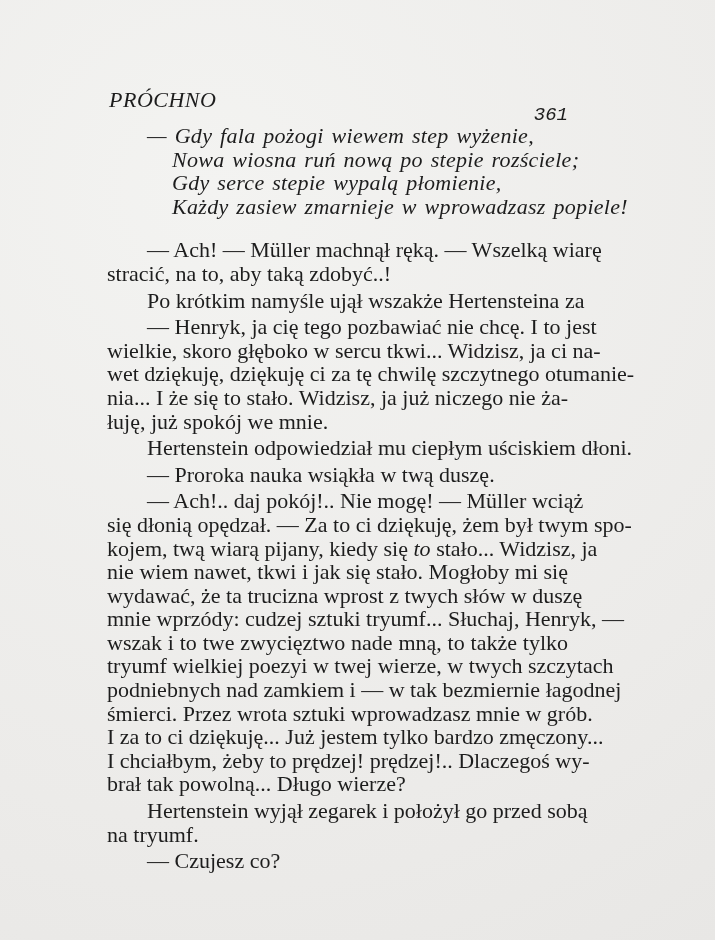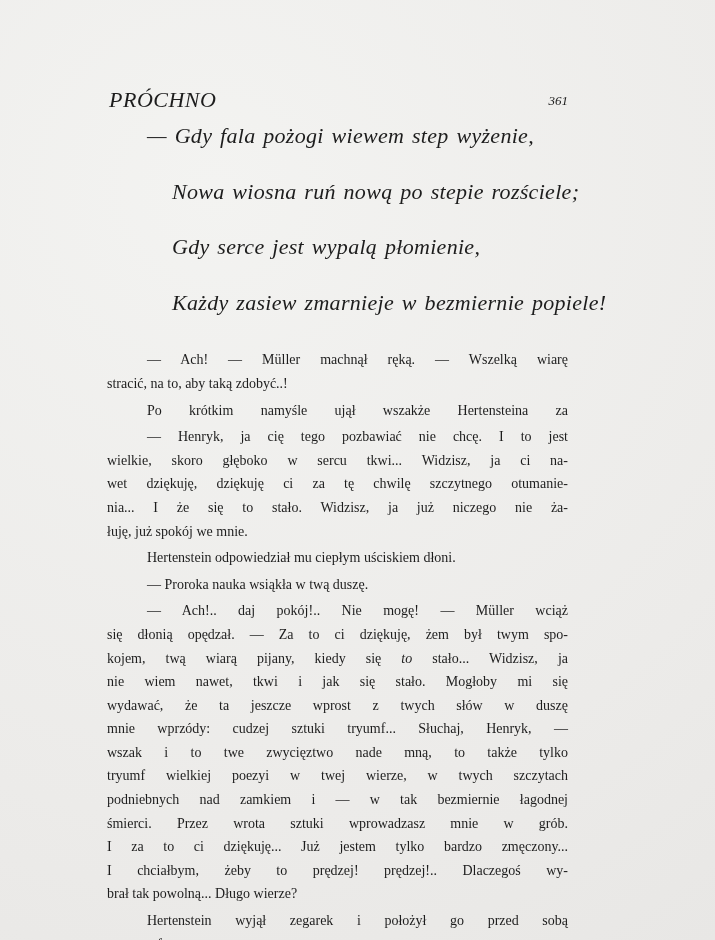--- a/index.html
+++ b/index.html
@@ -11,47 +11,47 @@
     color: #1d1d1d;
     position: relative;
   }
   .page { position: absolute; left: 107px; top: 84px; width: 461px; }
   .running-head { position: relative; height: 30px; }
   .running-title {
     position: absolute; left: 2px; top: 3px;
     font-style: italic; font-size: 22px; letter-spacing: 0.5px;
   }
   .page-number {
-    position: absolute; right: 0px; top: 9px;
-    font-style: italic; font-size: 13px;
+    position: absolute; right: 0px; top: 20px;
+    font-style: italic; font-size: 19px; font-family: Liberation Mono, monospace;
   }
   .poem { margin-top: 10px; margin-left: 40px; font-style: italic; font-size: 22px; line-height: 23.6px; letter-spacing: 0.3px; word-spacing: 2px; }
   .poem .line { white-space: nowrap; }
-  .poem .line.indent { padding-left: 25px; margin-top: 32px; }
-  .prose { margin-top: 34px; font-size: 14px; line-height: 23.6px; }
+  .poem .line.indent { padding-left: 25px; }
+  .prose { margin-top: 20px; font-size: 22px; line-height: 23.6px; }
   .line { display: block; white-space: nowrap; }
   .prose .line.j { text-align: justify; text-align-last: justify; }
   .prose .line.first { padding-left: 40px; }
   .para { margin: 0 0 3px 0; }
   em { }
 </style>
 </head>
 <body>
 
 <div class="page">
   <div class="running-head">
     <span class="running-title">PRÓCHNO</span>
     <span class="page-number">361</span>
   </div>
 
   <div class="poem">
     <span class="line">— Gdy fala pożogi wiewem step wyżenie,</span>
     <span class="line indent">Nowa wiosna ruń nową po stepie rozściele;</span>
-    <span class="line indent">Gdy serce jest wypalą płomienie,</span>
-    <span class="line indent">Każdy zasiew zmarnieje w bezmiernie popiele!</span>
+    <span class="line indent">Gdy serce stepie wypalą płomienie,</span>
+    <span class="line indent">Każdy zasiew zmarnieje w wprowadzasz popiele!</span>
   </div>
 
   <div class="prose">
     <div class="para">
       <span class="line j first">— Ach! — Müller machnął ręką. — Wszelką wiarę</span>
       <span class="line">stracić, na to, aby taką zdobyć..!</span>
     </div>
     <div class="para">
       <span class="line j first">Po krótkim namyśle ujął wszakże Hertensteina za</span>
     </div>
@@ -66,21 +66,21 @@
       <span class="line first">Hertenstein odpowiedział mu ciepłym uściskiem dłoni.</span>
     </div>
     <div class="para">
       <span class="line first">— Proroka nauka wsiąkła w twą duszę.</span>
     </div>
     <div class="para">
       <span class="line j first">— Ach!.. daj pokój!.. Nie mogę! — Müller wciąż</span>
       <span class="line j">się dłonią opędzał. — Za to ci dziękuję, żem był twym spo-</span>
       <span class="line j">kojem, twą wiarą pijany, kiedy się <em>to</em> stało... Widzisz, ja</span>
       <span class="line j">nie wiem nawet, tkwi i jak się stało. Mogłoby mi się</span>
-      <span class="line j">wydawać, że ta jeszcze wprost z twych słów w duszę</span>
+      <span class="line j">wydawać, że ta trucizna wprost z twych słów w duszę</span>
       <span class="line j">mnie wprzódy: cudzej sztuki tryumf... Słuchaj, Henryk, —</span>
       <span class="line j">wszak i to twe zwycięztwo nade mną, to także tylko</span>
       <span class="line j">tryumf wielkiej poezyi w twej wierze, w twych szczytach</span>
       <span class="line j">podniebnych nad zamkiem i — w tak bezmiernie łagodnej</span>
       <span class="line j">śmierci. Przez wrota sztuki wprowadzasz mnie w grób.</span>
       <span class="line j">I za to ci dziękuję... Już jestem tylko bardzo zmęczony...</span>
       <span class="line j">I chciałbym, żeby to prędzej! prędzej!.. Dlaczegoś wy-</span>
       <span class="line">brał tak powolną... Długo wierze?</span>
     </div>
     <div class="para">

